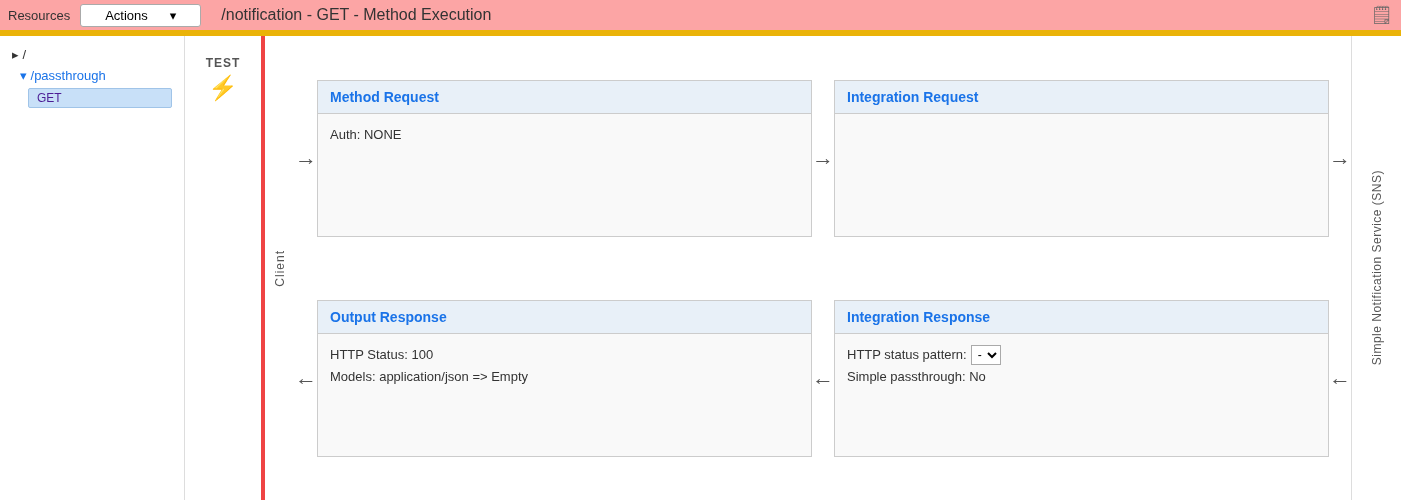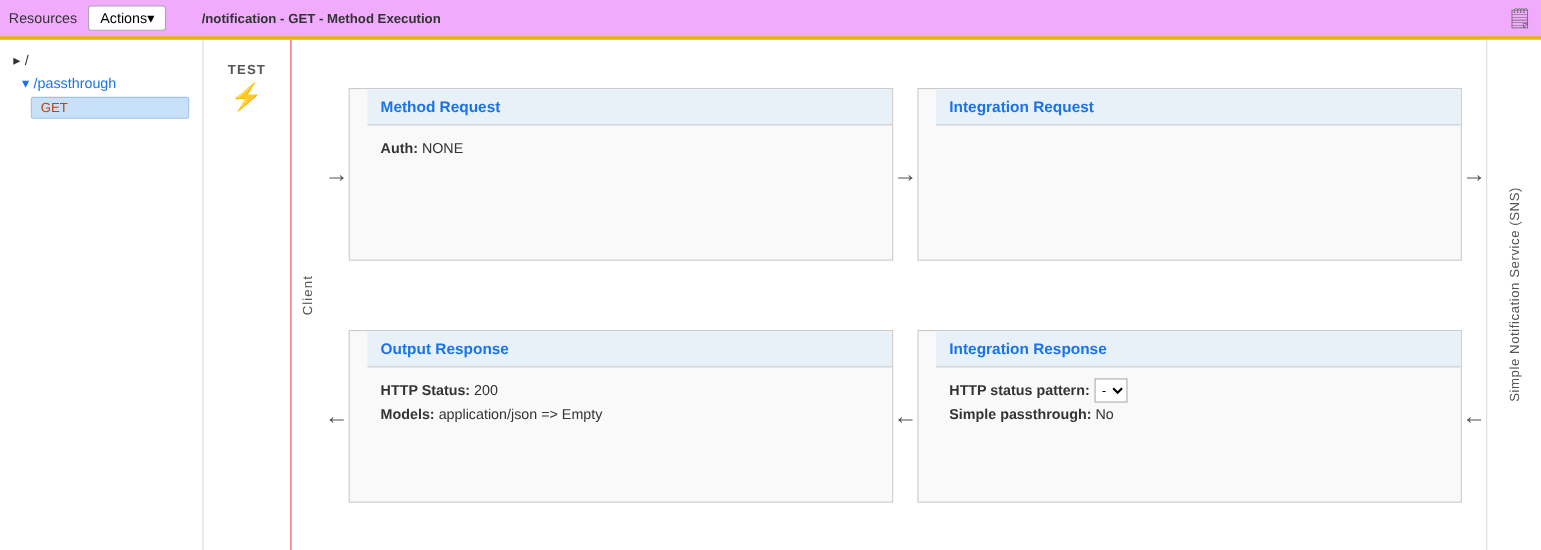--- a/index.html
+++ b/index.html
@@ -9,45 +9,45 @@
       background: #fff;
       color: #333;
       overflow: hidden;
     }
 
     
     .top-bar {
       display: flex;
       align-items: center;
       padding: 4px 8px;
-      border-bottom: 3px solid #eab308;
-      background: #f0abfc;
+      border-bottom: 6px solid #eab308;
+      background: #fca5a5;
       height: 36px;
     }
     .top-bar-resources {
       font-size: 13px;
       color: #333;
       margin-right: 10px;
     }
     .actions-btn {
       background: #fff;
       border: 1px solid #aaa;
       border-radius: 3px;
-      padding: 3px 10px;
+      padding: 3px 24px;
       font-size: 13px;
       cursor: pointer;
       display: flex;
       align-items: flex-end;
-      gap: 0;
+      gap: 22px;
     }
     .page-title {
-      font-size: 12px;
-      font-weight: bold;
+      font-size: 16px;
+      font-weight: normal;
       color: #333;
-      margin-left: 32px;
+      margin-left: 20px;
     }
     .doc-icon {
       margin-left: auto;
       font-size: 18px;
       color: #666;
       cursor: pointer;
     }
 
     
     .main-layout {
@@ -69,21 +69,21 @@
       cursor: pointer;
       display: flex;
       align-items: center;
       gap: 4px;
     }
     .sidebar-item.root { color: #333; }
     .sidebar-item.notification { color: #1a73e8; padding-left: 20px; }
     .sidebar-item.get-item {
       background: #c8e0f8;
       border: 1px solid #a0c4e8;
-      color: #c2410c;
+      color: #4c1d95;
       font-size: 12px;
       margin: 2px 12px 2px 28px;
       padding: 2px 8px;
       border-radius: 2px;
     }
 
     
     .content-area {
       flex: 1;
       display: flex;
@@ -91,21 +91,21 @@
     }
 
     
     .test-panel {
       width: 80px;
       display: flex;
       flex-direction: column;
       align-items: center;
       justify-content: flex-start;
       padding-top: 20px;
-      border-right: 1px solid #ef4444;
+      border-right: 4px solid #ef4444;
       flex-shrink: 0;
     }
     .test-label {
       font-size: 12px;
       color: #555;
       font-weight: bold;
       letter-spacing: 1px;
     }
     .lightning-icon {
       color: #2a6ebb;
@@ -149,44 +149,44 @@
     }
 
     
     .method-box {
       border: 1px solid #ccc;
       background: #f9f9f9;
       height: 157px;
       display: flex;
       flex-direction: column;
       overflow: hidden;
-      padding-left: 16px;
     }
     .box-header {
       background: #e8f0f8;
       border-bottom: 1px solid #ccc;
       padding: 8px 12px;
     }
     .box-header-title {
       color: #1a73e8;
       font-size: 14px;
       font-weight: bold;
       cursor: pointer;
     }
     .box-content {
       padding: 10px 12px;
       font-size: 13px;
       color: #333;
       line-height: 1.7;
     }
-    .box-content strong { font-weight: bold; }
+    .box-content strong { font-weight: normal; }
 
     
     .status-pattern-row {
       display: flex;
+      align-items: center;
       gap: 4px;
     }
     .dropdown-select {
       border: 1px solid #aaa;
       background: #fff;
       font-size: 12px;
       padding: 1px 2px;
       cursor: pointer;
     }
 
@@ -295,21 +295,21 @@
             <span>←</span>
           </div>
 
           <div class="method-box" style="flex:1;">
             <div class="box-header">
               <span class="box-header-title">Output Response</span>
             </div>
             <div class="box-content">
               <div>
                 <strong>HTTP Status:</strong>
-                <span>200</span>
+                <span>100</span>
               </div>
               <div>
                 <strong>Models:</strong>
                 <span>application/json =&gt; Empty</span>
               </div>
             </div>
           </div>
 
           <div class="arrow-cell">
             <span>←</span>

